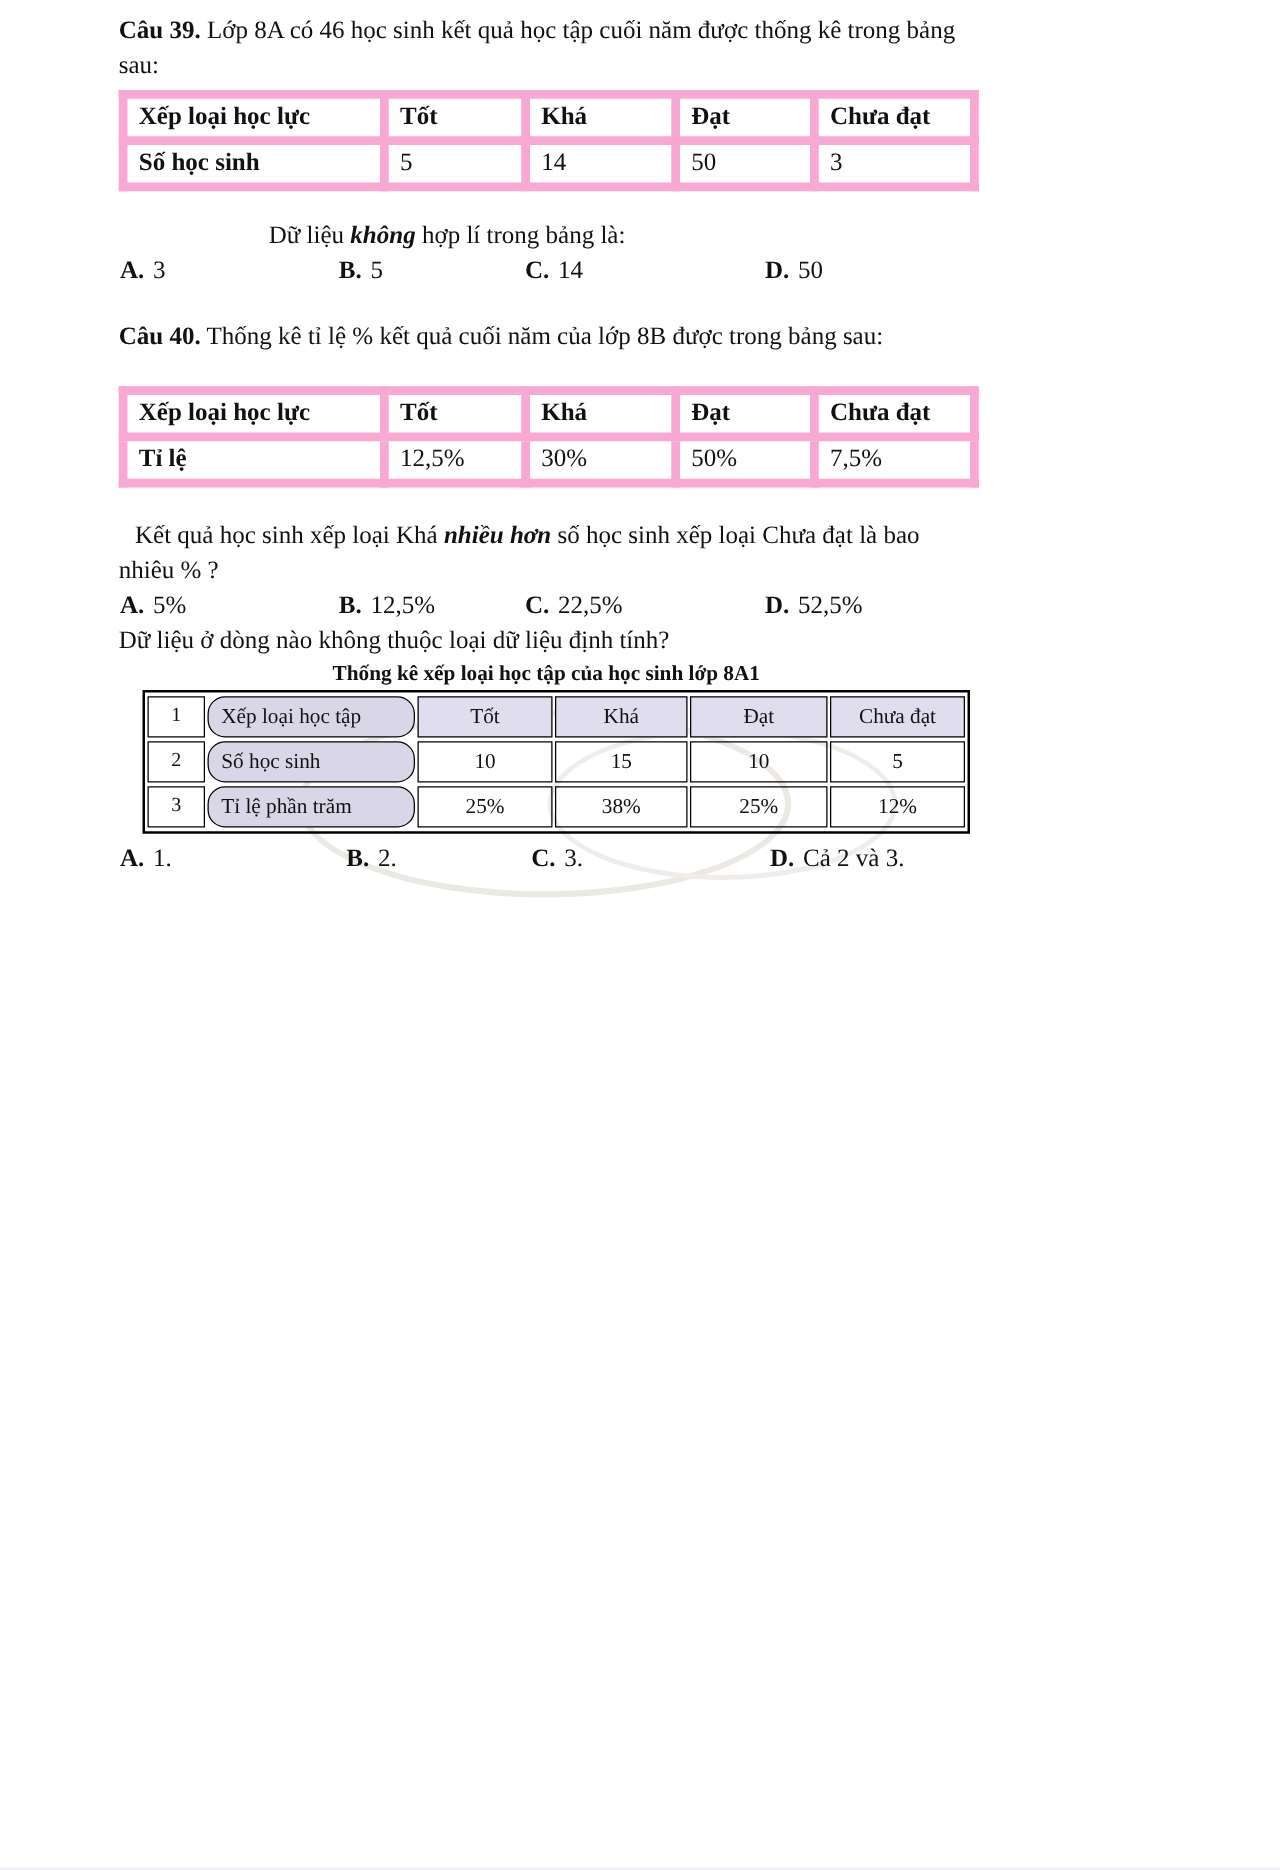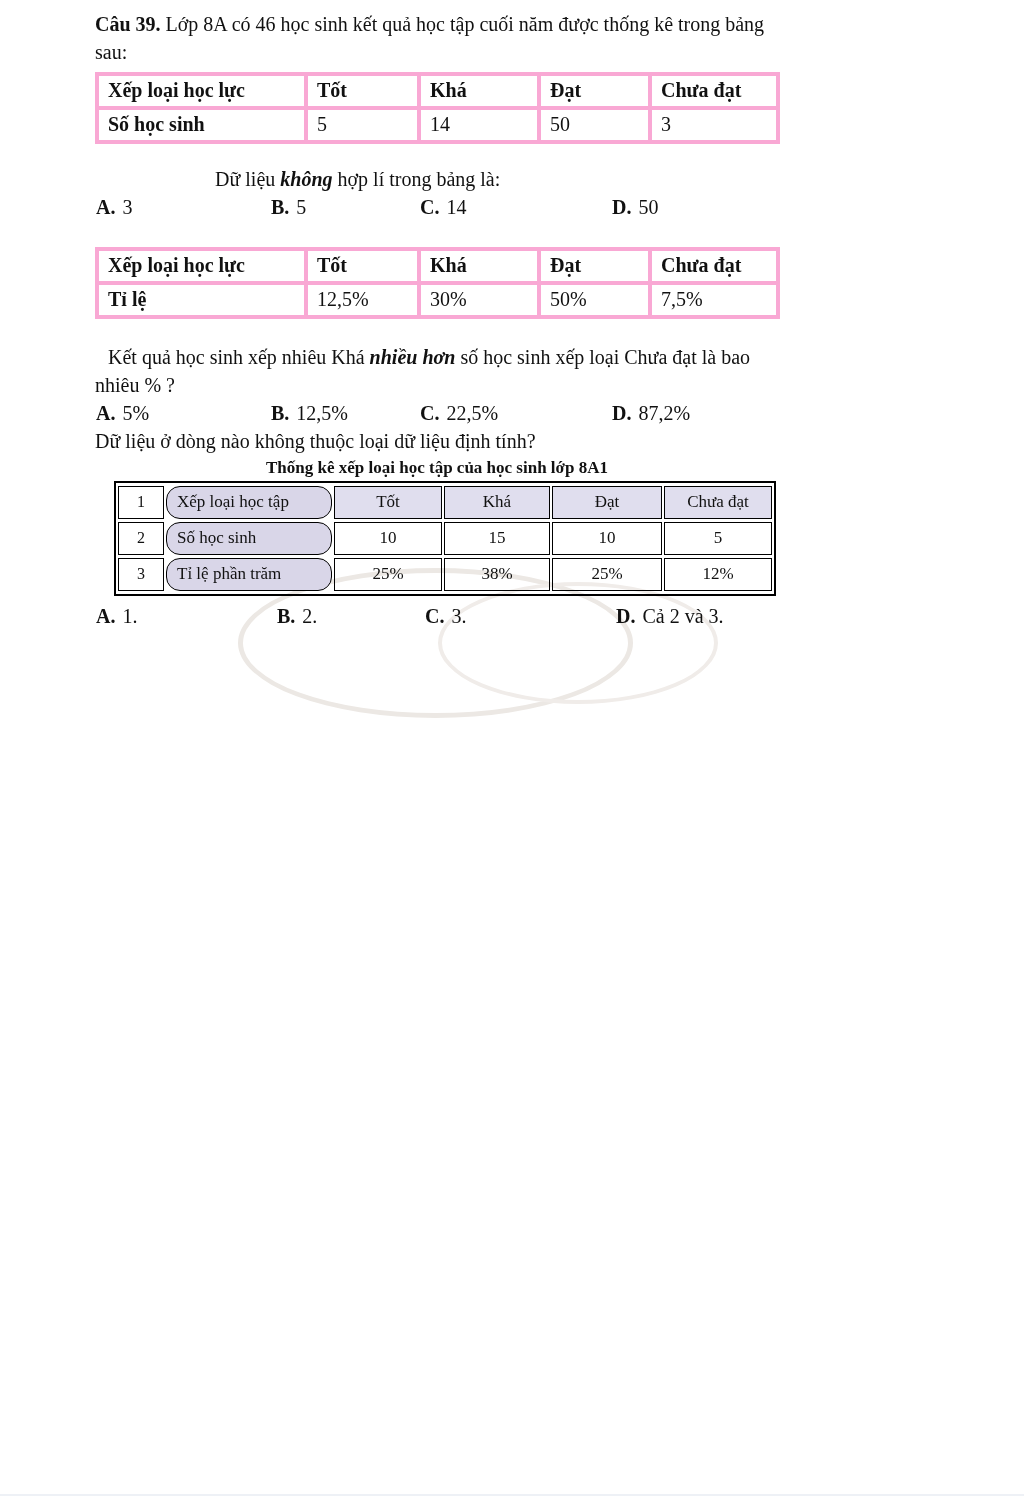--- a/index.html
+++ b/index.html
@@ -29,21 +29,21 @@
   .mid-question { font-size: 20px; line-height: 28px; }
   .emph { font-weight: bold; font-style: italic; }
   
   .tbl {
     border-collapse: collapse;
     table-layout: fixed;
     width: 681px;
     font-size: 20px;
   }
   .tbl th, .tbl td {
-    border: 4px solid #f9a8d4;
+    border: 7px solid #f9a8d4;
     text-align: left;
     padding: 1px 9px 3px 9px;
     line-height: 26px;
     overflow: hidden;
     white-space: nowrap;
   }
   .tbl th { font-weight: bold; }
   .tbl td { font-weight: normal; }
   
   .options { position: relative; height: 28px; font-size: 20px; line-height: 28px; }
@@ -140,20 +140,21 @@
 
     <div class="options">
       <span class="opt" style="left:1px"><b>A.</b><span class="opt-text">3</span></span>
       <span class="opt" style="left:176px"><b>B.</b><span class="opt-text">5</span></span>
       <span class="opt" style="left:325px"><b>C.</b><span class="opt-text">14</span></span>
       <span class="opt" style="left:517px"><b>D.</b><span class="opt-text">50</span></span>
     </div>
   </section>
 
   <section>
+    <p class="para m-t25"><b class="q-label">Câu 40.</b><span> Thống kê tỉ lệ % kết quả cuối năm của lớp 8B được trong bảng sau:</span></p>
 
     <table class="tbl m-t26">
       <colgroup>
           <col style="width:209px">
           <col style="width:113px">
           <col style="width:120px">
           <col style="width:111px">
           <col style="width:128px">
         </colgroup>
       <tbody>
@@ -167,28 +168,28 @@
       <tr>
         <th>Tỉ lệ</th>
         <td>12,5%</td>
         <td>30%</td>
         <td>50%</td>
         <td>7,5%</td>
       </tr>
     </tbody>
       </table>
 
-    <p class="mid-question indent13 m-t24"><span>Kết quả học sinh xếp nhiêu Khá </span><span class="emph">nhiều hơn</span><span> số học sinh xếp loại Chưa đạt là bao</span></p>
+    <p class="mid-question indent13 m-t24"><span>Kết quả học sinh xếp loại Khá </span><span class="emph">nhiều hơn</span><span> số học sinh xếp loại Chưa đạt là bao</span></p>
     <p class="mid-question">nhiêu % ?</p>
 
     <div class="options">
       <span class="opt" style="left:1px"><b>A.</b><span class="opt-text">5%</span></span>
       <span class="opt" style="left:176px"><b>B.</b><span class="opt-text">12,5%</span></span>
       <span class="opt" style="left:325px"><b>C.</b><span class="opt-text">22,5%</span></span>
-      <span class="opt" style="left:517px"><b>D.</b><span class="opt-text">87,2%</span></span>
+      <span class="opt" style="left:517px"><b>D.</b><span class="opt-text">52,5%</span></span>
     </div>
   </section>
 
   <section>
     <p class="para">Dữ liệu ở dòng nào không thuộc loại dữ liệu định tính?</p>
 
     <div class="tbl3-wrap">
       <div class="tbl3-title">Thống kê xếp loại học tập của học sinh lớp 8A1</div>
       <table class="tbl3">
         <colgroup>

